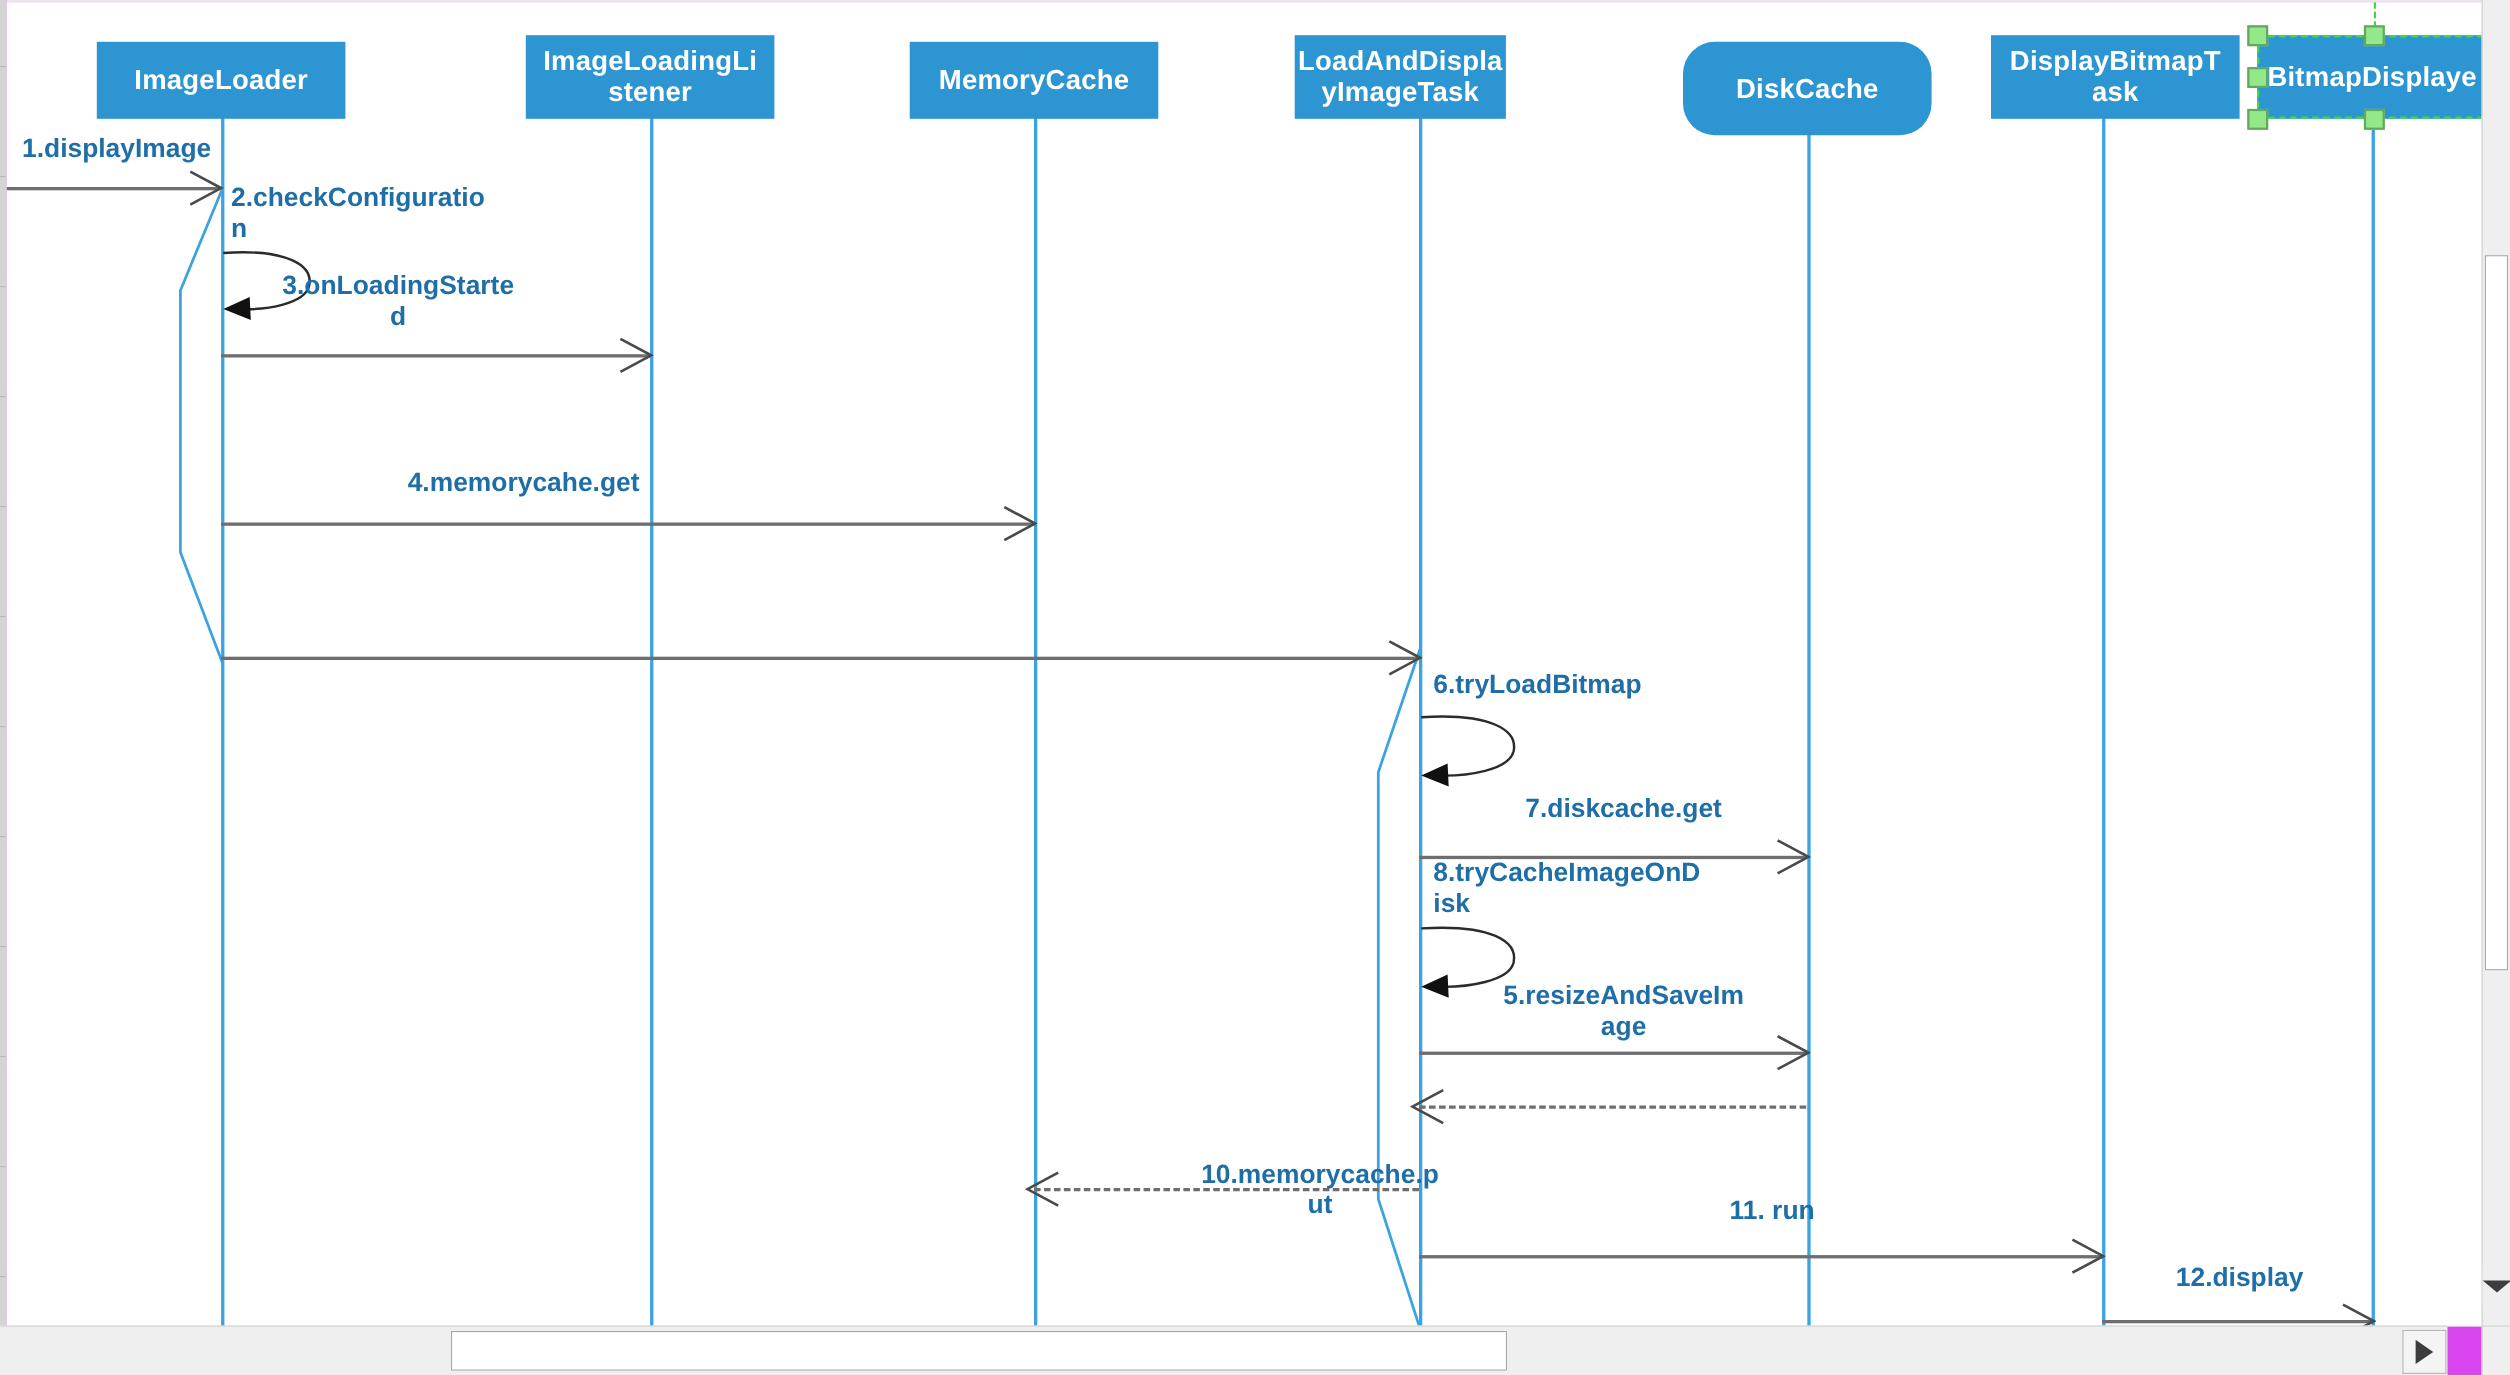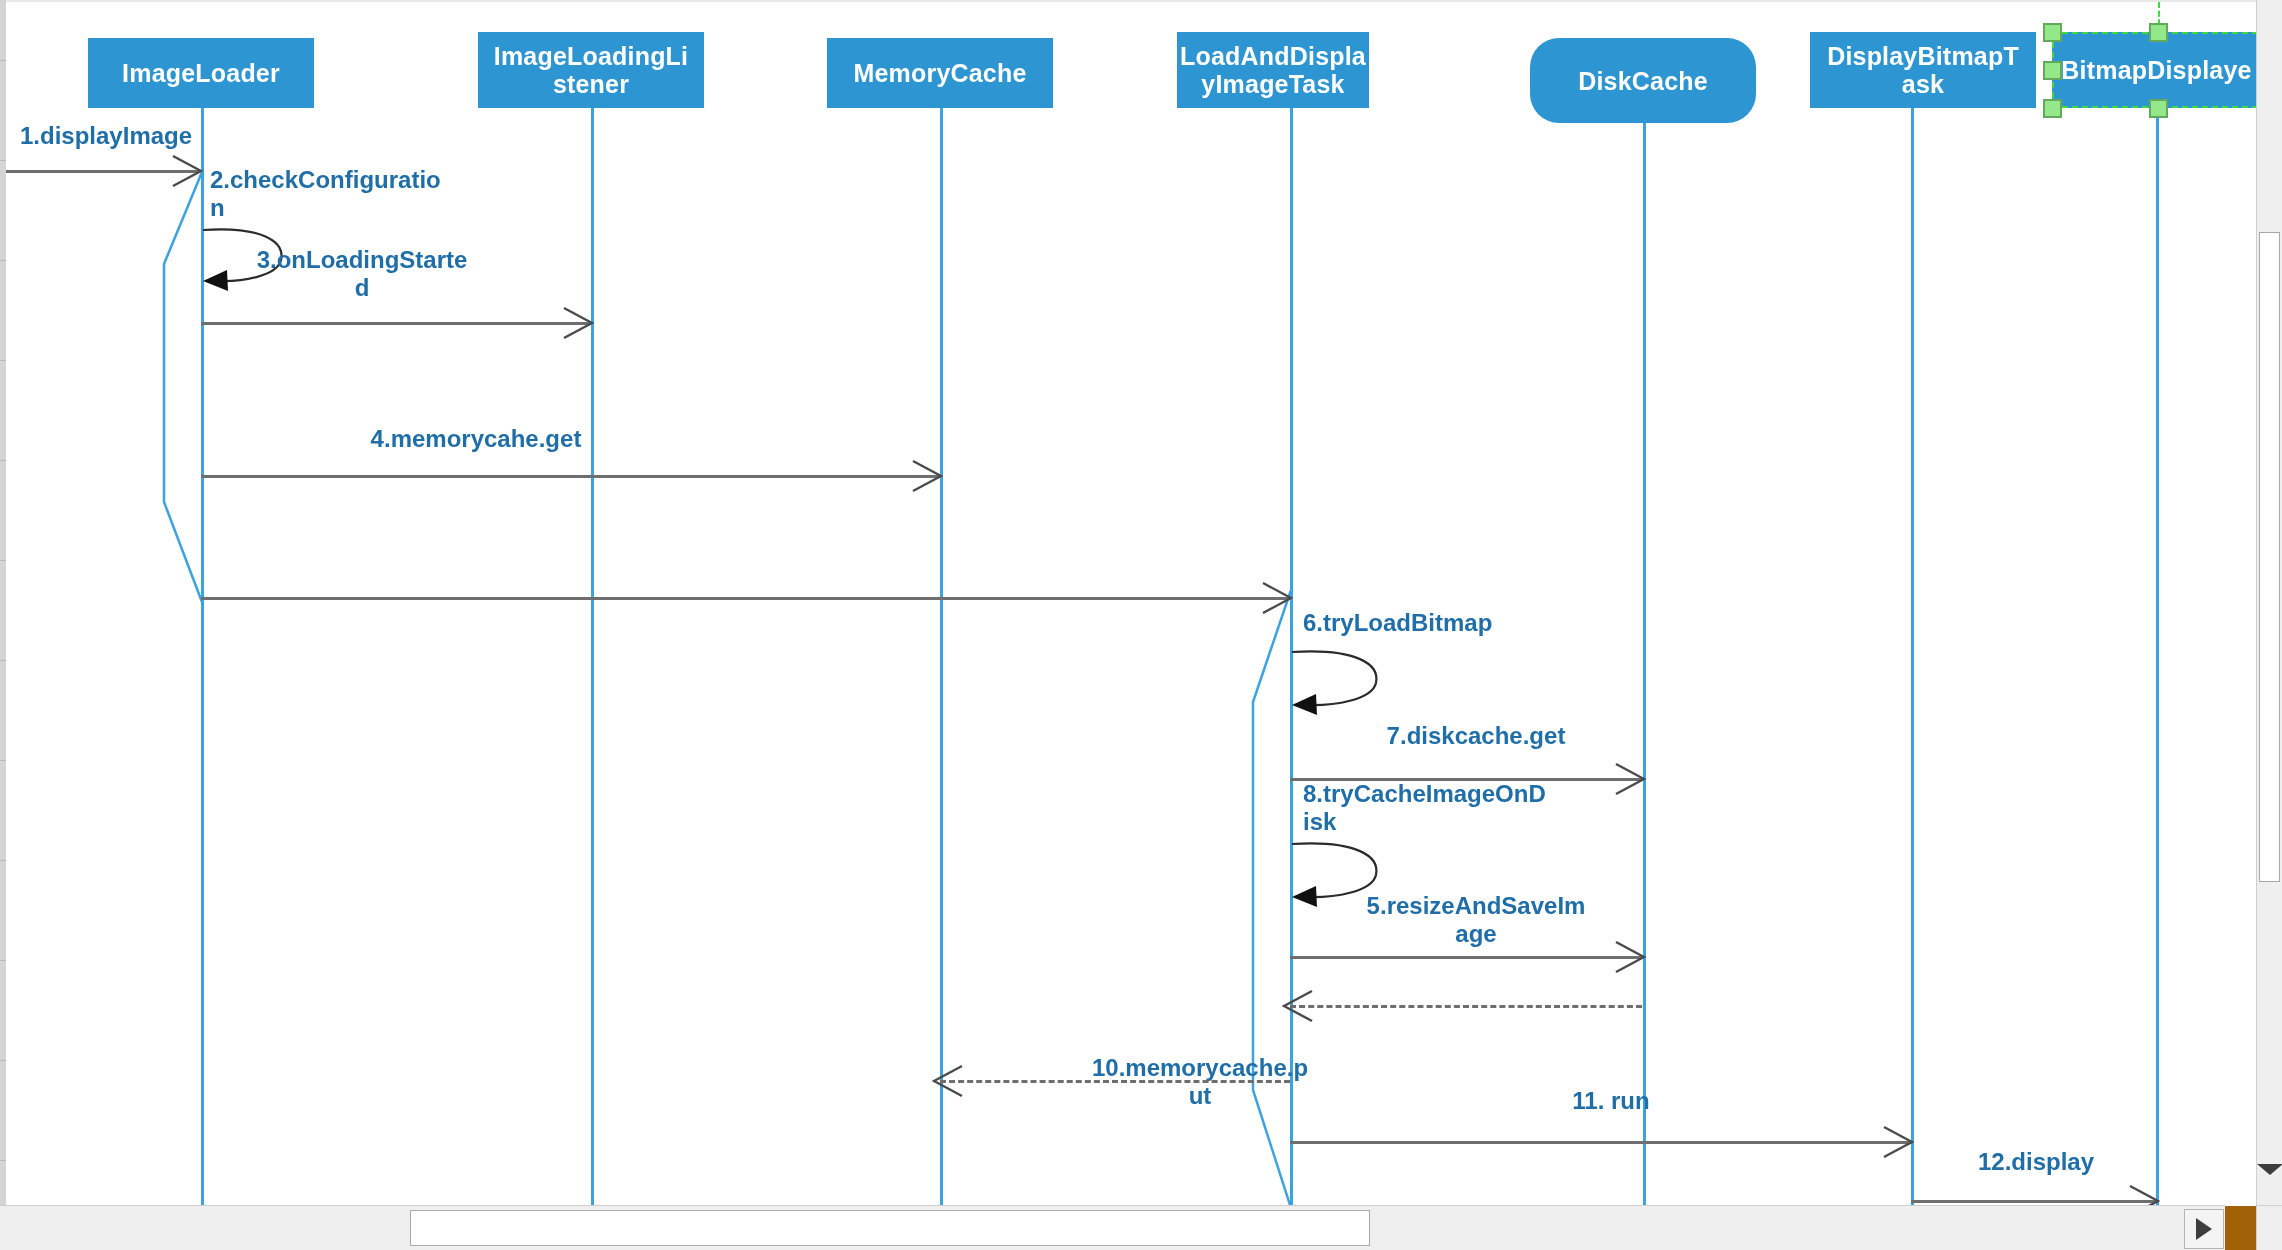--- a/index.html
+++ b/index.html
@@ -1,19 +1,19 @@
 <!DOCTYPE html>
 <html><head>
 <meta charset="utf-8">
 <style>
   html,body{margin:0;padding:0;background:#fff;}
   body{width:2282px;height:1250px;overflow:hidden;
        font-family:"Liberation Sans","DejaVu Sans",sans-serif;}
 
-  #app{position:relative;width:2282px;height:1250px;background:#a16207;}
+  #app{position:relative;width:2282px;height:1250px;background:#d946ef;}
 
   
   .ruler-left{position:absolute;left:0;top:0;width:6px;height:1206px;
               background:#d4d4d4;}
   .ruler-tick{position:absolute;left:0;width:6px;height:1px;background:#b9b9b9;}
   .canvas-topline{position:absolute;left:6px;top:0;width:2251px;height:2px;
                   background:#e8e8e8;}
 
   
   .canvas{position:absolute;left:6px;top:2px;width:2251px;height:1204px;

